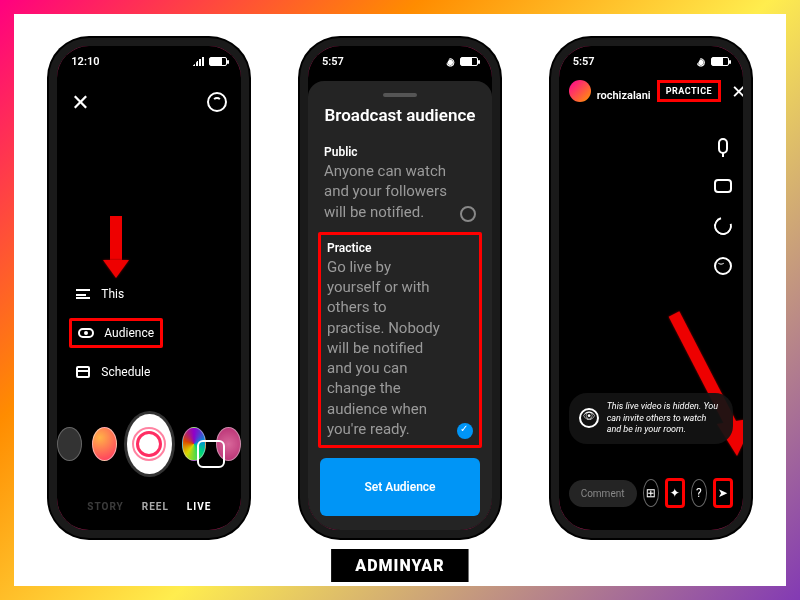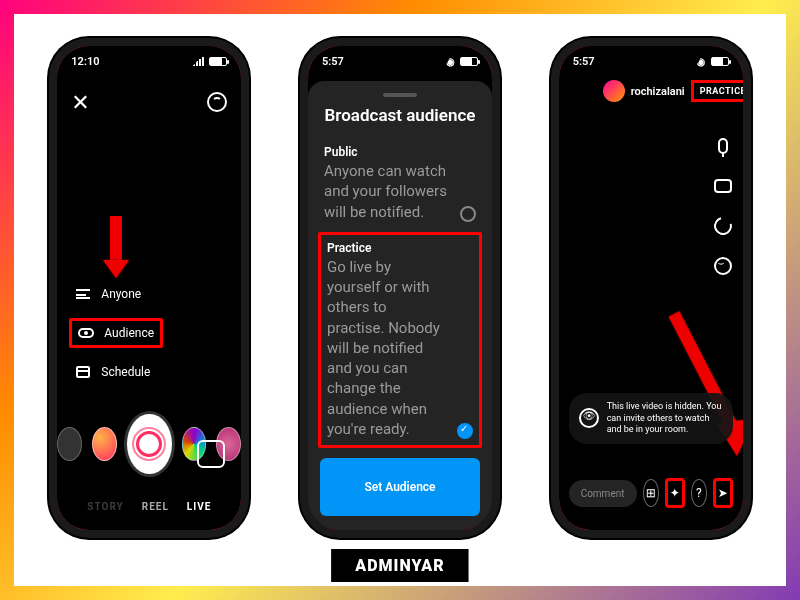--- a/index.html
+++ b/index.html
@@ -100,37 +100,37 @@
   .radio-o { width:16px; height:16px; border:2px solid #888; border-radius:50%; flex-shrink:0; margin-top:2px; }
   .radio-c { width:16px; height:16px; background:#0095f6; border-radius:50%; flex-shrink:0; margin-top:2px; position:relative; }
   .radio-c::after { content:'✓'; position:absolute; color:#fff; font-size:10px; left:3px; top:0; }
   .opt.hi { border:3px solid #f00; border-radius:2px; margin:2px -2px; padding:6px; }
   .primary-btn { background:#0095f6; color:#fff; font-size:12px; font-weight:600; text-align:center; padding:22px; border-radius:6px; margin-top:10px; }
   .s2-top-left { position:absolute; top:44px; left:14px; color:#fff; font-size:18px; opacity:.85; }
   .s2-gear { position:absolute; top:44px; right:14px; }
   .s2-lines { position:absolute; left:14px; top:216px; display:flex; flex-direction:column; gap:12px; opacity:.6; }
   .s2-lines div { width:16px; height:12px; }
   
-  .s3-header { position:absolute; top:34px; left:0; right:0; display:flex; align-items:center; padding:0 10px; color:#fff; gap:6px;margin-left:34px; }
+  .s3-header { position:absolute; top:34px; left:0; right:0; display:flex; align-items:flex-end; padding:0 10px; color:#fff; gap:6px; }
   .avatar { width:22px; height:22px; border-radius:50%; background:linear-gradient(135deg,#f09,#f90); flex-shrink:0; }
   .uname { font-size:11px; font-weight:600; flex:1; }
   .practice-badge { font-size:9px; font-weight:700; letter-spacing:.5px; padding:3px 6px; border:3px solid #f00; color:#fff; }
   .s3-close { font-size:18px; margin-left:4px; }
   .side-icons { position:absolute; right:10px; top:90px; display:flex; flex-direction:column; gap:20px; color:#fff; align-items:center; }
   .side-icons div { width:20px; height:20px; display:flex; align-items:center; justify-content:center; font-size:16px; }
   .icon-mic { width:10px; height:16px; border:2px solid #fff; border-radius:6px; position:relative; }
   .icon-mic::after { content:''; position:absolute; bottom:-5px; left:2px; width:2px; height:4px; background:#fff; }
   .icon-camrect { width:18px; height:14px; border:2px solid #fff; border-radius:4px; }
   .icon-flip { width:18px; height:18px; border:2px solid #fff; border-radius:50%; border-top-color:transparent; transform:rotate(30deg); }
   .icon-face { width:18px; height:18px; border:2px solid #fff; border-radius:50%; position:relative; }
   .icon-face::before { content:'⌣'; position:absolute; left:2px; top:-2px; font-size:10px; }
   .info-bubble { position:absolute; left:10px; right:10px; bottom:86px; background:rgba(20,20,20,.92); border-radius:18px; padding:8px 10px; display:flex; gap:8px; align-items:center; }
   .info-icon { width:20px; height:20px; border:2px solid #fff; border-radius:50%; flex-shrink:0; position:relative; }
   .info-icon::after { content:'\1F441'; font-size:10px; position:absolute; left:2px; top:0; color:#fff; }
-  .info-text { color:#fff; font-size:9px; line-height:1.3; }
+  .info-text { color:#fff; font-size:9px; line-height:1.3;font-style:italic; }
   .bottom-bar { position:absolute; left:10px; right:10px; bottom:22px; display:flex; align-items:center; gap:6px; }
   .comment-pill { flex:1; background:rgba(40,40,40,.9); border-radius:18px; padding:8px 12px; color:#888; font-size:10px; }
   .bb-icon { width:28px; height:28px; border:1.5px solid #666; border-radius:50%; display:flex; align-items:center; justify-content:center; color:#fff; font-size:12px; }
   .bb-icon.hi { border:3px solid #f00; border-radius:4px; width:30px; height:30px; }
   .diag-arrow { position:absolute; }
   .diag-arrow svg { filter: drop-shadow(0 0 1px #800); }
   
   .watermark { position:absolute; bottom:4px; left:50%; transform:translateX(-50%); background:#000; color:#fff; font-weight:900; font-size:16px; letter-spacing:1px; padding:5px 22px; border:2px solid #000; z-index:40; }
 </style>
 </head>
@@ -164,21 +164,21 @@
       <div class="arrow" style="left:46px; top:170px;">
         <div class="shaft"></div>
           <div class="head"></div>
       </div>
 
       <div class="menu-list">
         <div class="menu-item">
           <span class="mi-icon">
               <span class="icon-lines"></span>
             </span>
-          <span>Anyone</span>
+          <span>This</span>
         </div>
         <div class="menu-item hi">
           <span class="mi-icon">
               <span class="icon-eye"></span>
             </span>
           <span>Audience</span>
         </div>
         <div class="menu-item">
           <span class="mi-icon">
               <span class="icon-cal"></span>

